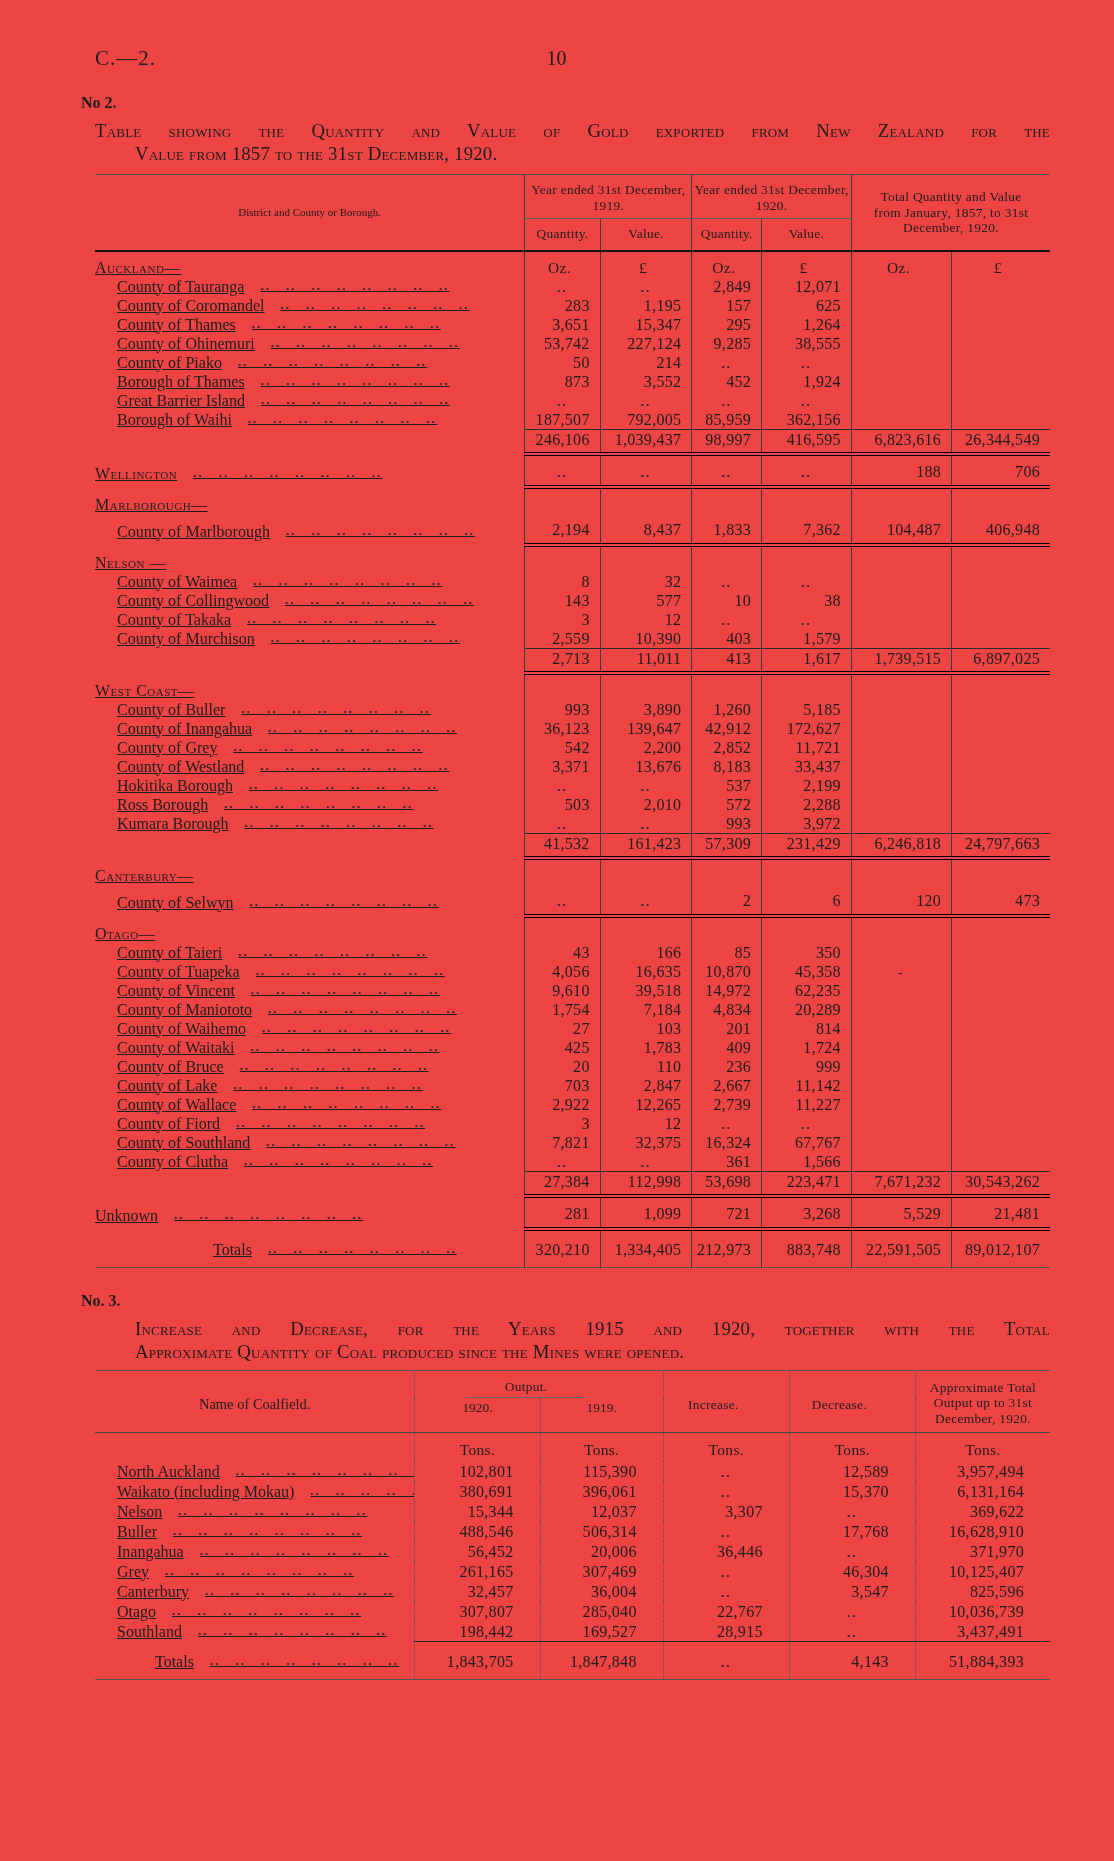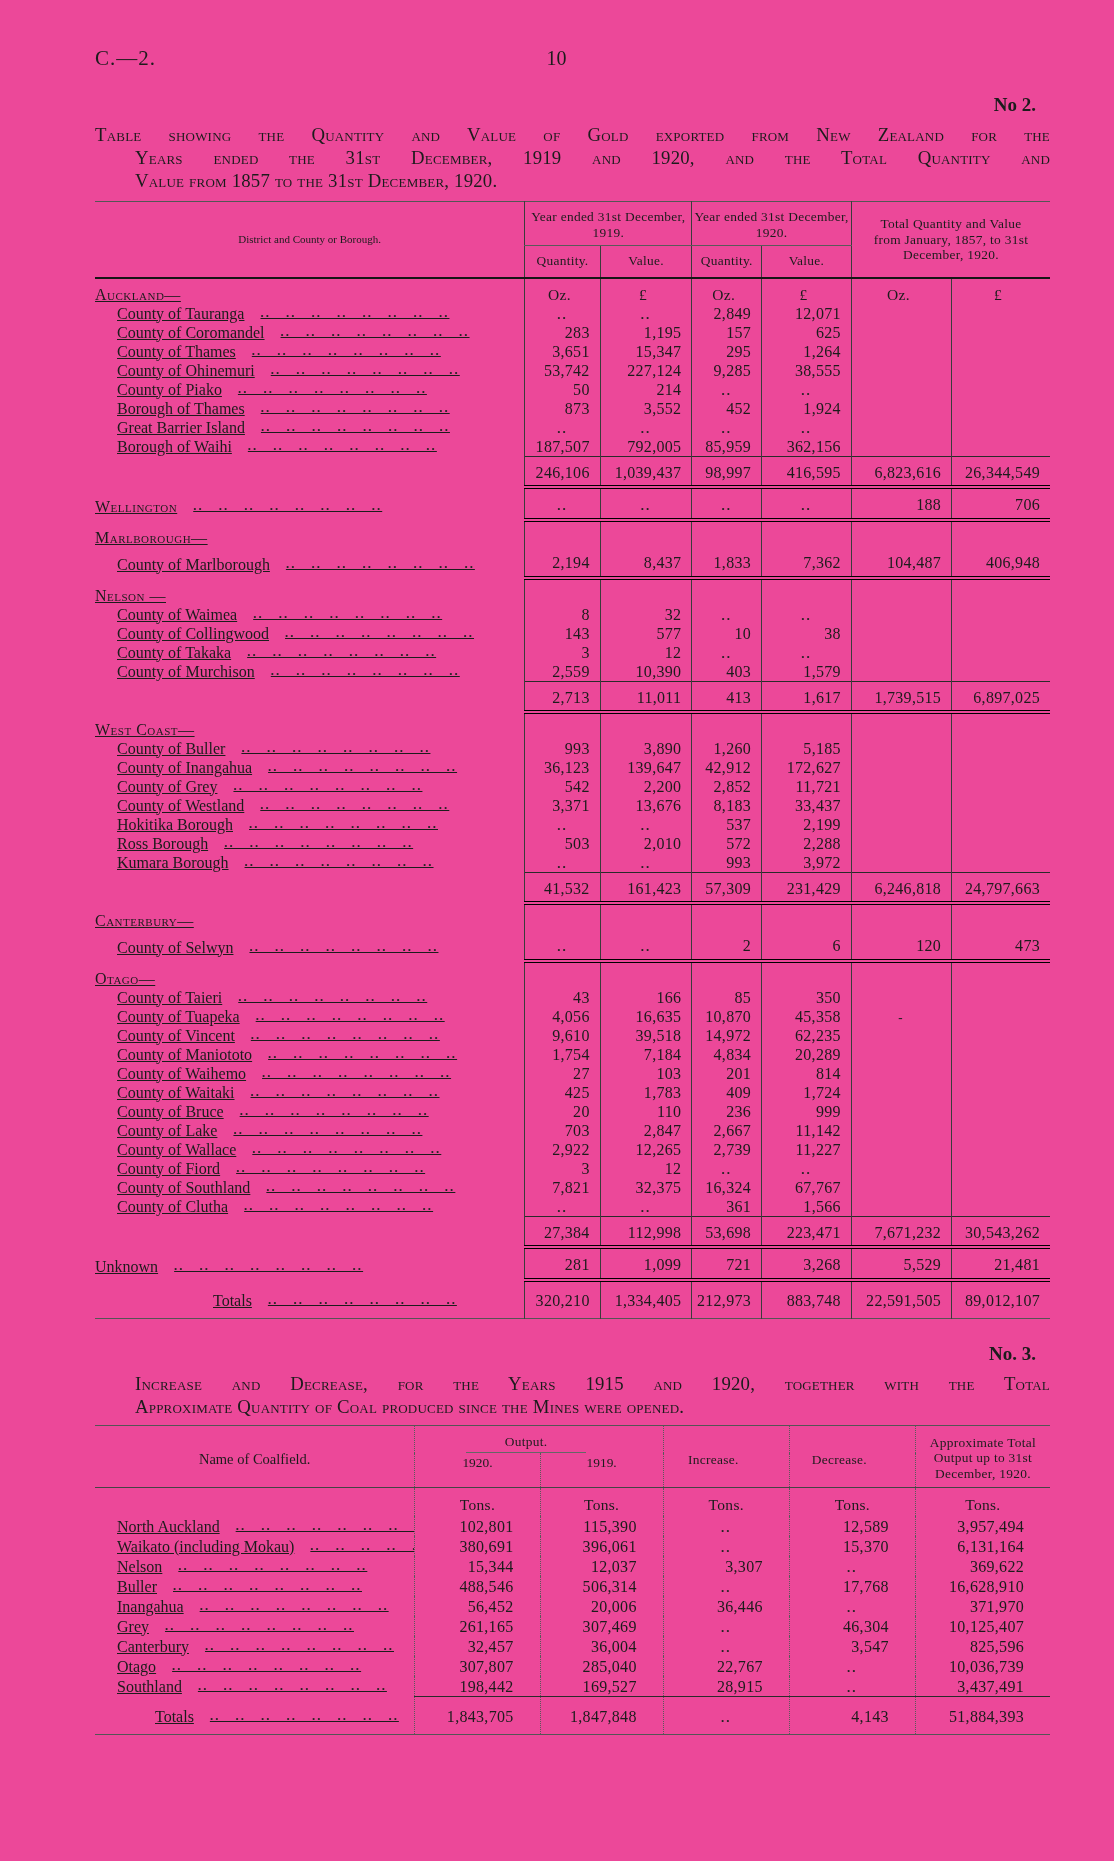--- a/index.html
+++ b/index.html
@@ -1,46 +1,46 @@
 <!DOCTYPE html>
 <html><head>
 <meta charset="utf-8">
 <style>
   html,body{margin:0;padding:0;background:#e9e7e2;}
   .page{
     position:relative;width:1114px;height:1861px;box-sizing:border-box;
-    background:#ec4899;color:#1c1c1c;overflow:hidden;
+    background:#ef4444;color:#1c1c1c;overflow:hidden;
     padding:46px 64px 0 95px;
     font-family:"Liberation Serif","DejaVu Serif",serif;
   }
   
   .pagehead{position:relative;height:40px;}
   .docref{position:absolute;left:0;top:0;font-size:21px;letter-spacing:1px;}
   .pageno{position:absolute;left:0;width:100%;text-align:center;top:1px;font-size:20px;transform:translateX(-16px);}
   
-  .tno{text-align:right;font-weight:bold;font-size:19px;margin:8px 0 7px;transform:translateX(-14px);}
+  .tno{text-align:left;font-weight:bold;font-size:16px;margin:8px 0 7px;transform:translateX(-14px);}
   .ttl{font-variant:small-caps;font-size:18.8px;line-height:23px;letter-spacing:.2px;}
   .tl{white-space:normal;}
   .just{text-align:justify;text-align-last:justify;}
   .ind{padding-left:40px;}
   
   table{border-collapse:collapse;width:100%;table-layout:fixed;margin-top:9px;}
   td{padding:0;vertical-align:bottom;height:19px;font-size:16px;overflow:hidden;}
   td.n{border-left:1px solid #3c3c3c;text-align:right;padding-right:10px;letter-spacing:.3px;}
   td.n.u{text-align:center;padding-right:6px;font-size:15.5px;}
   td.n.nil{text-align:center;padding-right:0;letter-spacing:2px;font-weight:bold;font-size:13px;color:#222;}
   .dwrap{display:flex;align-items:baseline;text-decoration:underline;}
   .lbl{white-space:nowrap;}
   .lbl.ind2{padding-left:22px;}
   .lbl.sc{font-variant:small-caps;letter-spacing:.5px;}
   .lead{flex:1 1 auto;overflow:hidden;white-space:nowrap;padding-left:16px;
         font-size:13px;font-weight:bold;color:#242424;letter-spacing:2px;word-spacing:46px;
         transform:translateY(-2px);}
   tr.sec td{padding-top:6px;}
-  tr.sub td{padding-top:6px;padding-bottom:3px;}
+  tr.sub td{padding-bottom:3px;}
   tr.pad td{padding-top:6px;padding-bottom:4px;}
   tr.rA td.n{border-top:1px solid #2a2a2a;}
   tr.dbl td.n{border-bottom:4px double #000;}
   tr.totr td{padding-top:9px;padding-bottom:8px;}
   
   .t2{border-top:1.5px solid #555;border-bottom:1px solid #555;}
   .t2 thead td{vertical-align:middle;text-align:center;font-size:13.4px;line-height:15.5px;height:auto;}
   .t2 td.hdist{font-size:11px;}
   .t2 tr.h1 td.yr{border-bottom:1px solid #5a5a5a;padding:7px 2px 5px;}
   .t2 tr.h2 td{padding:7px 2px 8px;}
@@ -68,21 +68,20 @@
 <div class="page">
 
   <div class="pagehead">
     <span class="docref">C.—2.</span>
     <span class="pageno">10</span>
   </div>
 
   <div class="tno">No 2.</div>
   <div class="ttl">
     <div class="tl just">Table showing the Quantity and Value of Gold exported from New Zealand for the</div>
-    <div class="tl just ind">Years ended the 31st December, 1919 and 1920, and the Total Quantity and</div>
     <div class="tl ind">Value from 1857 to the 31st December, 1920.</div>
   </div>
 
   <table class="t2">
     <colgroup>
       <col style="width:45%">
         <col style="width:7.9%">
         <col style="width:9.6%">
       <col style="width:7.3%">
         <col style="width:9.4%">

